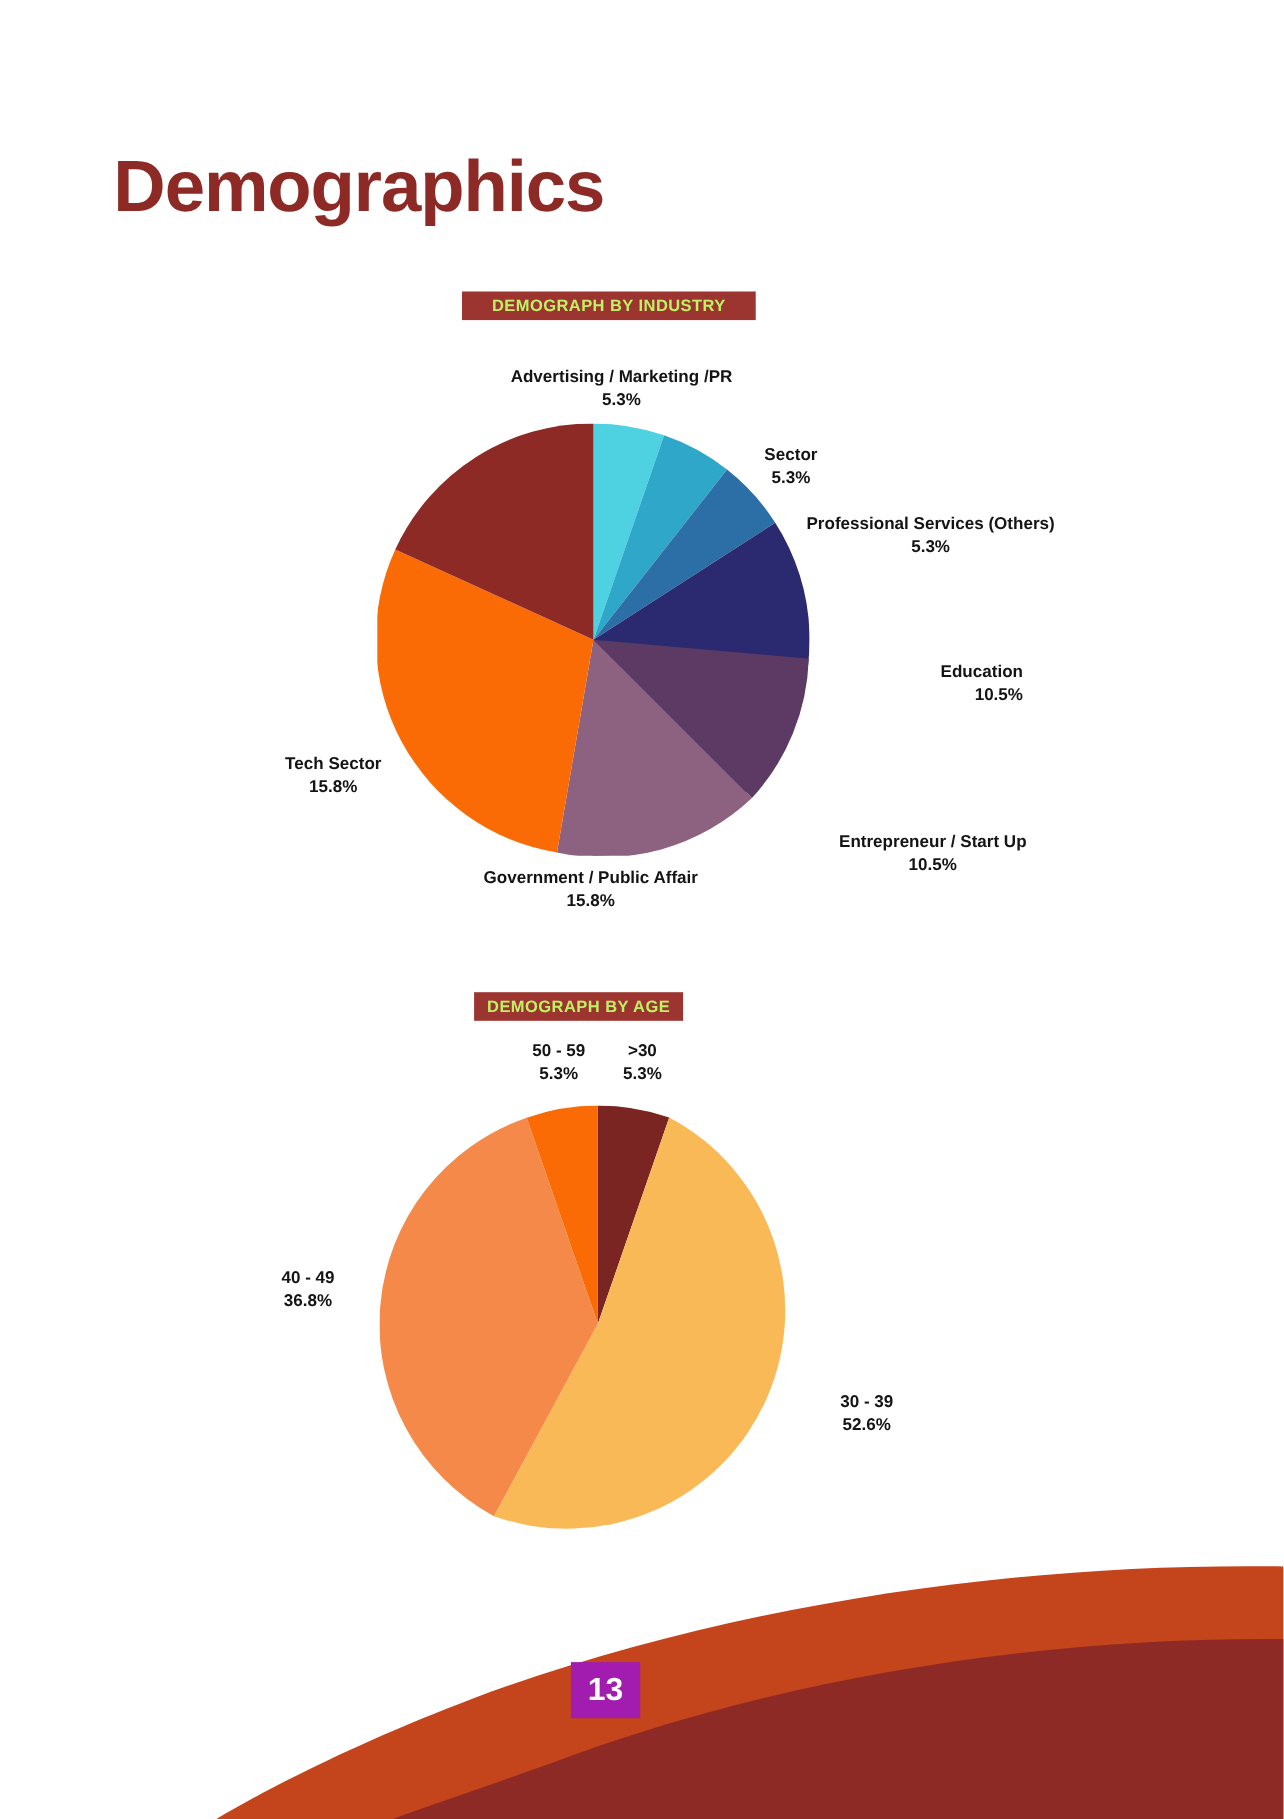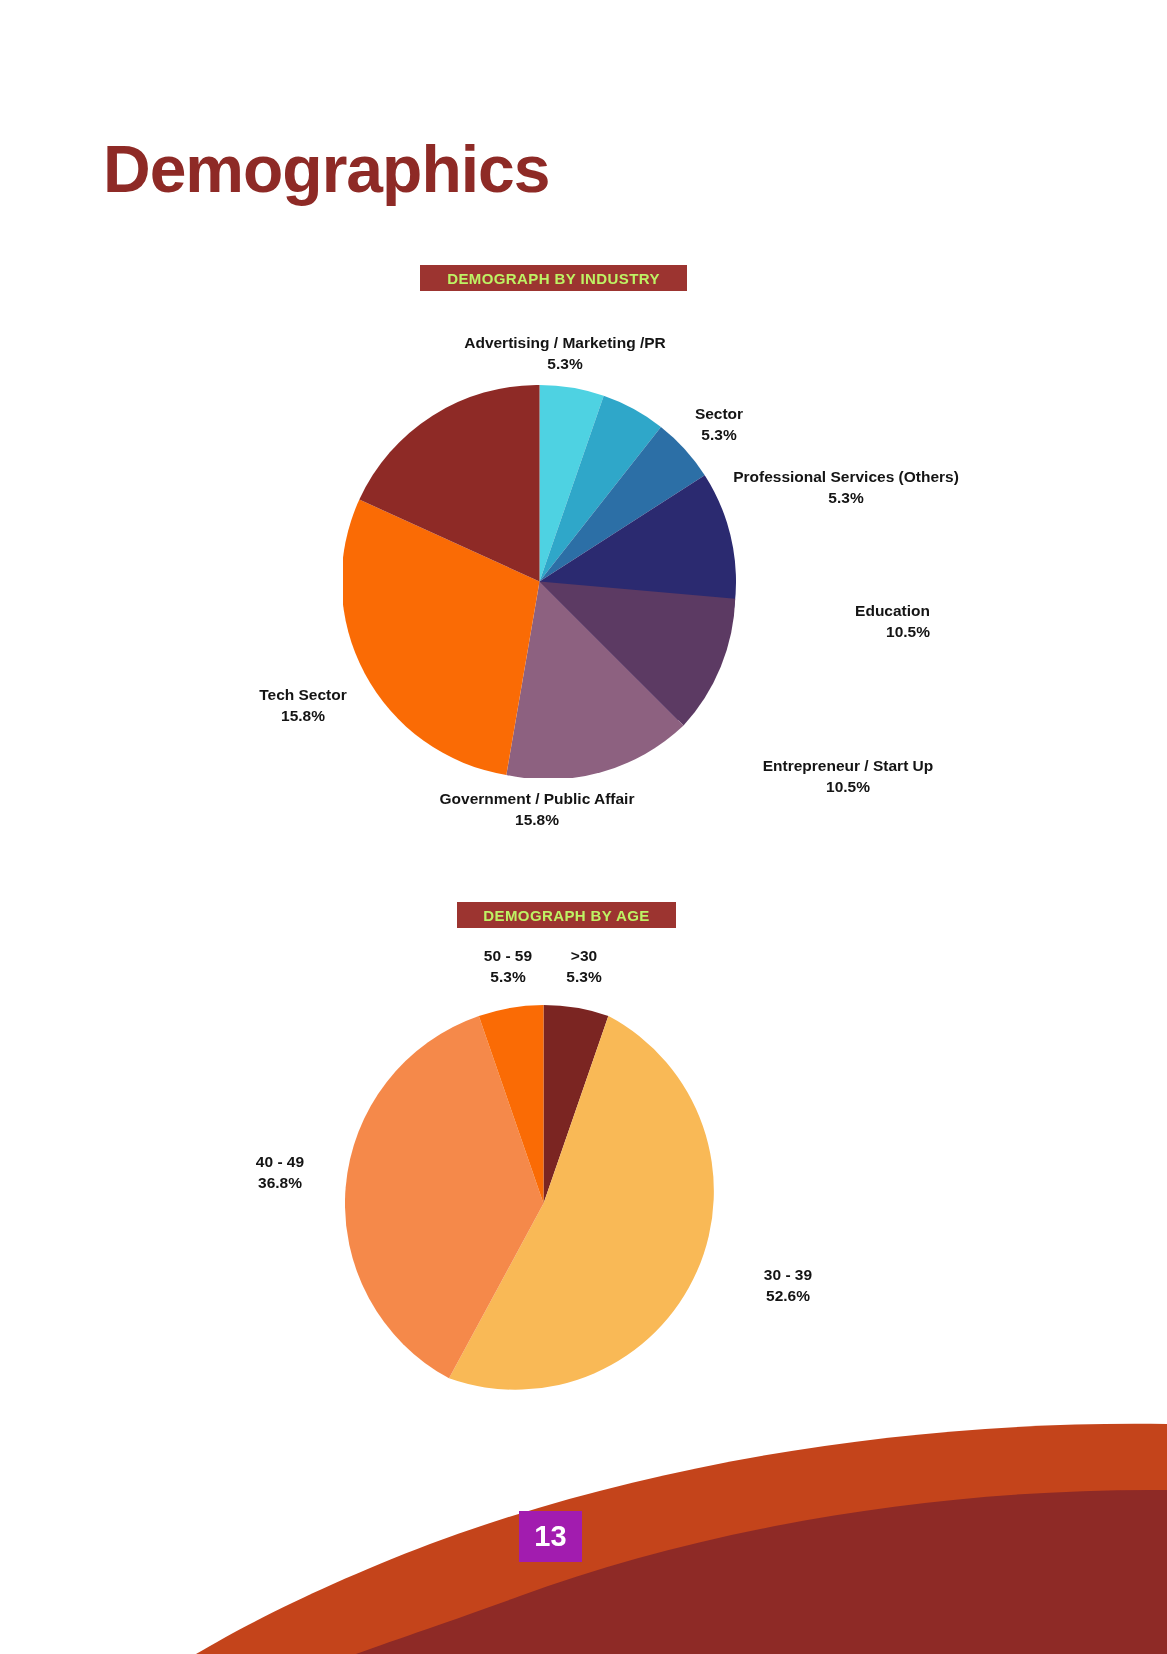--- a/index.html
+++ b/index.html
@@ -22,21 +22,21 @@
   
   .badge{
     position:absolute;
     background:#9C3430;
     color:#bef264;
     font-size:15px;font-weight:700;letter-spacing:.4px;
     display:flex;align-items:center;justify-content:center;
     white-space:nowrap;
   }
   #badge-industry{left:420px;top:265px;width:267px;height:26px;}
-  #badge-age{left:457px;top:902px;width:219px;height:26px;}
+  #badge-age{left:431px;top:902px;width:190px;height:26px;}
 
   
   .pie-wrap{position:absolute;}
 
   
   .plabel{
     position:absolute;
     font-size:15.5px;font-weight:700;
     color:#141414;line-height:1.35;
     white-space:nowrap;

